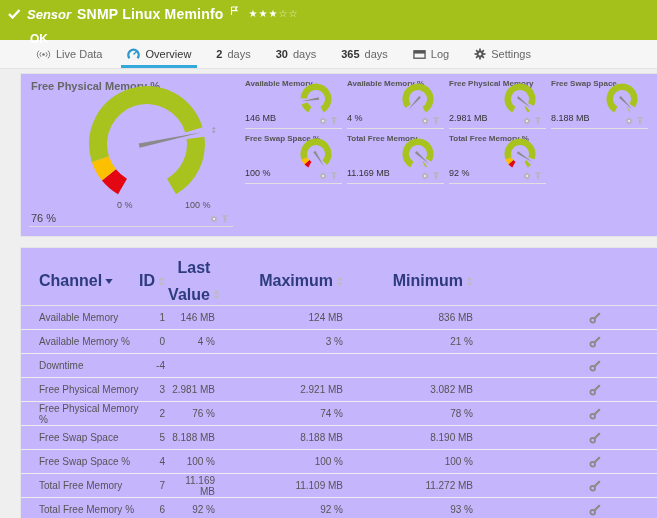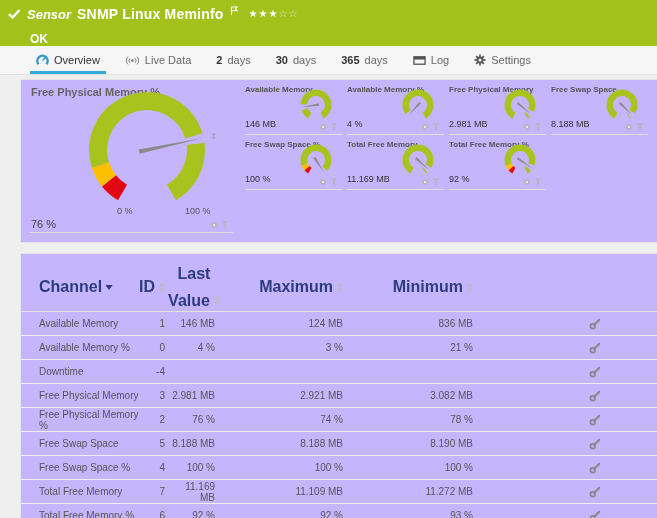--- a/index.html
+++ b/index.html
@@ -1,20 +1,20 @@
 <!DOCTYPE html>
 <html><head>
 <meta charset="utf-8">
 <style>
   html,body{margin:0;padding:0;}
   body{width:657px;height:518px;background:#efefef;font-family:"Liberation Sans",sans-serif;overflow:hidden;position:relative;}
   svg{display:block;}
 
   
-  .topbar{background:#a4c01a;height:46px;position:relative;color:#fff;}
+  .topbar{background:#a4c01a;height:40px;position:relative;color:#fff;}
   .topbar .line1{position:absolute;left:8px;top:6px;display:flex;align-items:center;gap:6px;}
   .topbar .check{width:13px;height:10px;}
   .sensor-type{font-style:italic;font-size:13px;font-weight:bold;}
   .sensor-title{font-size:14px;font-weight:bold;letter-spacing:.2px;}
   .flag{width:9px;height:10px;margin-top:-6px;}
   .stars{font-family:"DejaVu Sans",sans-serif;font-size:10px;letter-spacing:1px;margin-left:4px;margin-top:-2px;}
   .stars .on{color:#ffffff;}
   .stars .off{color:rgba(255,255,255,.75);}
   .topbar .status{position:absolute;left:30px;top:32px;font-size:12px;font-weight:bold;}
 
@@ -71,36 +71,36 @@
     <span class="sensor-title">SNMP Linux Meminfo</span>
     <svg class="flag" viewBox="0 0 8 10">
         <path d="M1 1 V9 M1 1 H6.6 L5 2.8 L6.6 4.6 H1" fill="none" stroke="#fff" stroke-width="1.1"></path>
       </svg>
     <span class="stars"><span class="on">★</span><span class="on">★</span><span class="on">★</span><span class="off">☆</span><span class="off">☆</span></span>
   </div>
   <div class="status">OK</div>
 </div>
 
 <div class="tabbar">
-  <div class="tab active">
-    <svg width="13" height="12" viewBox="0 0 14 13">
-      <path d="M2.6 11 A5.6 5.6 0 1 1 11.4 11" fill="none" stroke="#2f9ad0" stroke-width="2.6"></path>
-      <line x1="7" y1="7" x2="10.6" y2="3.6" stroke="#2f9ad0" stroke-width="1.6"></line>
-    </svg>
-    <span>Overview</span>
-  </div>
   <div class="tab">
     <svg width="15" height="11" viewBox="0 0 16 11">
       <circle cx="8" cy="5.5" r="1.4" fill="#777"></circle>
       <path d="M5.4 3 A3.4 3.4 0 0 0 5.4 8" fill="none" stroke="#777" stroke-width="1"></path>
       <path d="M3.2 1.4 A5.6 5.6 0 0 0 3.2 9.6" fill="none" stroke="#777" stroke-width="1"></path>
       <path d="M10.6 3 A3.4 3.4 0 0 1 10.6 8" fill="none" stroke="#777" stroke-width="1"></path>
       <path d="M12.8 1.4 A5.6 5.6 0 0 1 12.8 9.6" fill="none" stroke="#777" stroke-width="1"></path>
     </svg>
     <span>Live Data</span>
+  </div>
+  <div class="tab active">
+    <svg width="13" height="12" viewBox="0 0 14 13">
+      <path d="M2.6 11 A5.6 5.6 0 1 1 11.4 11" fill="none" stroke="#2f9ad0" stroke-width="2.6"></path>
+      <line x1="7" y1="7" x2="10.6" y2="3.6" stroke="#2f9ad0" stroke-width="1.6"></line>
+    </svg>
+    <span>Overview</span>
   </div>
   <div class="tab">
     <span class="num">2</span>
       <span>days</span>
   </div>
   <div class="tab">
     <span class="num">30</span>
       <span>days</span>
   </div>
   <div class="tab">

